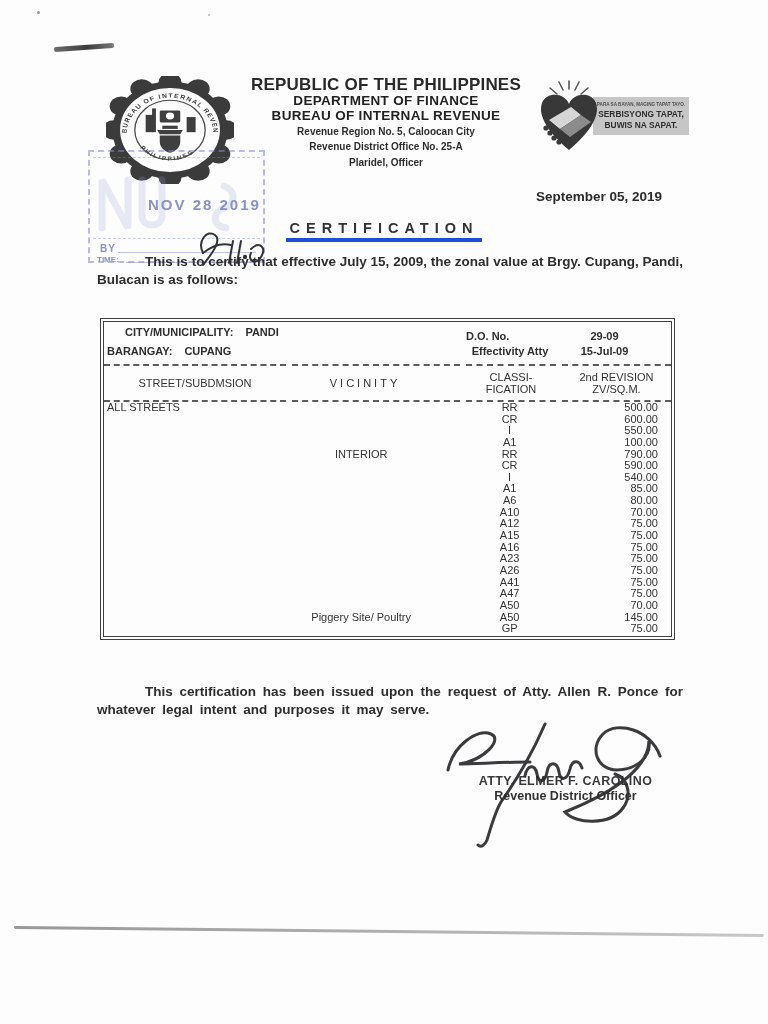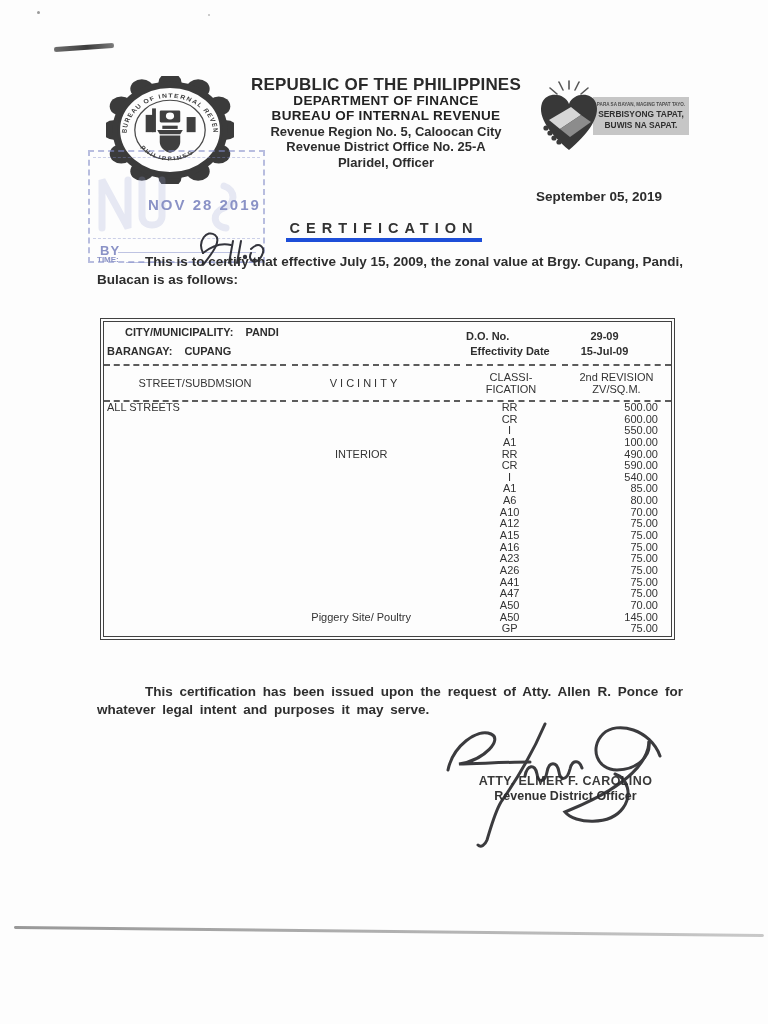--- a/index.html
+++ b/index.html
@@ -14,29 +14,29 @@
   .speck{left:37px;top:11px;width:3px;height:3px;background:#9a9a9a;border-radius:50%;}
   .speck2{left:208px;top:14px;width:2px;height:2px;background:#bbb;border-radius:50%;}
   .smudge{left:54px;top:45px;width:60px;height:5px;border-radius:2px;
     background:linear-gradient(90deg,#6d6d6d,#3c3c3c 55%,#7a7a7a);
     transform:rotate(-4deg);filter:blur(.4px);}
   
   .seal{left:106px;top:76px;width:128px;height:108px;}
   .hdr{left:246px;top:77px;width:280px;text-align:center;line-height:15.5px;}
   .hdr .l1{font-size:17px;font-weight:600;color:#2a2a2a;letter-spacing:.2px;}
   .hdr .l2,.hdr .l3{font-size:13.5px;font-weight:800;color:#222;letter-spacing:.3px;}
-  .hdr .l4,.hdr .l5,.hdr .l6{font-size:13px;font-weight:700;color:#2d2d2d;}
+  .hdr .l4,.hdr .l5,.hdr .l6{font-size:10px;font-weight:700;color:#2d2d2d;}
   .logo{left:533px;top:80px;width:160px;height:88px;}
   
   .stamp{left:88px;top:150px;width:177px;height:113px;
     border:2px dashed rgba(128,138,200,.55);box-sizing:border-box;}
   .stamp .innerline{position:absolute;left:3px;right:3px;top:5px;border-top:1.5px dashed rgba(128,138,200,.4);}
   .stamp .date{position:absolute;left:58px;top:44px;font-size:15px;letter-spacing:2px;color:#8a92c6;font-weight:600;}
   .stamp .midline{position:absolute;left:3px;right:3px;top:86px;border-top:1.5px dashed rgba(128,138,200,.4);}
-  .stamp .by{position:absolute;left:10px;top:91px;font-size:13px;color:#8a92c6;font-weight:700;letter-spacing:1px;}
+  .stamp .by{position:absolute;left:10px;top:91px;font-size:10px;color:#8a92c6;font-weight:700;letter-spacing:1px;}
   .stamp .byline{position:absolute;left:28px;top:100px;width:138px;border-top:1px solid rgba(128,138,200,.5);}
   .stamp .time{position:absolute;left:7px;top:103px;font-size:8px;color:#8a92c6;font-weight:700;}
   .stamp .timeline{position:absolute;left:36px;top:110px;width:130px;border-top:1px solid rgba(128,138,200,.5);}
   .ghost{position:absolute;left:4px;top:14px;opacity:.5;}
   .scribble{left:193px;top:223px;width:82px;height:54px;}
   
   .dateline{left:450px;top:189px;width:212px;text-align:right;font-size:13.5px;font-weight:700;color:#2b2b2b;}
   .titlewrap{left:0;top:219px;width:768px;text-align:center;}
   .title{display:inline-block;font-size:14.5px;font-weight:800;letter-spacing:6px;color:#333;
     border-bottom:4px solid #1d4ed8;padding:0 4px 2px 4px;}
@@ -204,21 +204,21 @@
 <div class="abs ztable">
   <div class="tmeta">
     <div class="m mcity">
       <span>CITY/MUNICIPALITY:</span><span class="mval">PANDI</span>
     </div>
     <div class="m mbrgy">
       <span>BARANGAY:</span><span class="mval">CUPANG</span>
     </div>
     <div class="m mdol">D.O. No.</div>
     <div class="m mdov">29-09</div>
-    <div class="m mefl">Effectivity Date</div>
+    <div class="m mefl">Effectivity Atty</div>
     <div class="m mefv">15-Jul-09</div>
   </div>
   <div class="dashrow">
     <div class="d d1"></div>
       <div class="d d2"></div>
       <div class="d d3"></div>
       <div class="d d4"></div>
   </div>
   <div class="cheads">
     <div class="ch ch1">STREET/SUBDMSION</div>
@@ -260,21 +260,21 @@
       <div class="trow">
         <div class="tc tc1"></div>
         <div class="tc tc2"></div>
         <div class="tc tc3">A1</div>
         <div class="tc tc4">100.00</div>
       </div>
       <div class="trow">
         <div class="tc tc1"></div>
         <div class="tc tc2">INTERIOR</div>
         <div class="tc tc3">RR</div>
-        <div class="tc tc4">490.00</div>
+        <div class="tc tc4">790.00</div>
       </div>
       <div class="trow">
         <div class="tc tc1"></div>
         <div class="tc tc2"></div>
         <div class="tc tc3">CR</div>
         <div class="tc tc4">590.00</div>
       </div>
       <div class="trow">
         <div class="tc tc1"></div>
         <div class="tc tc2"></div>

